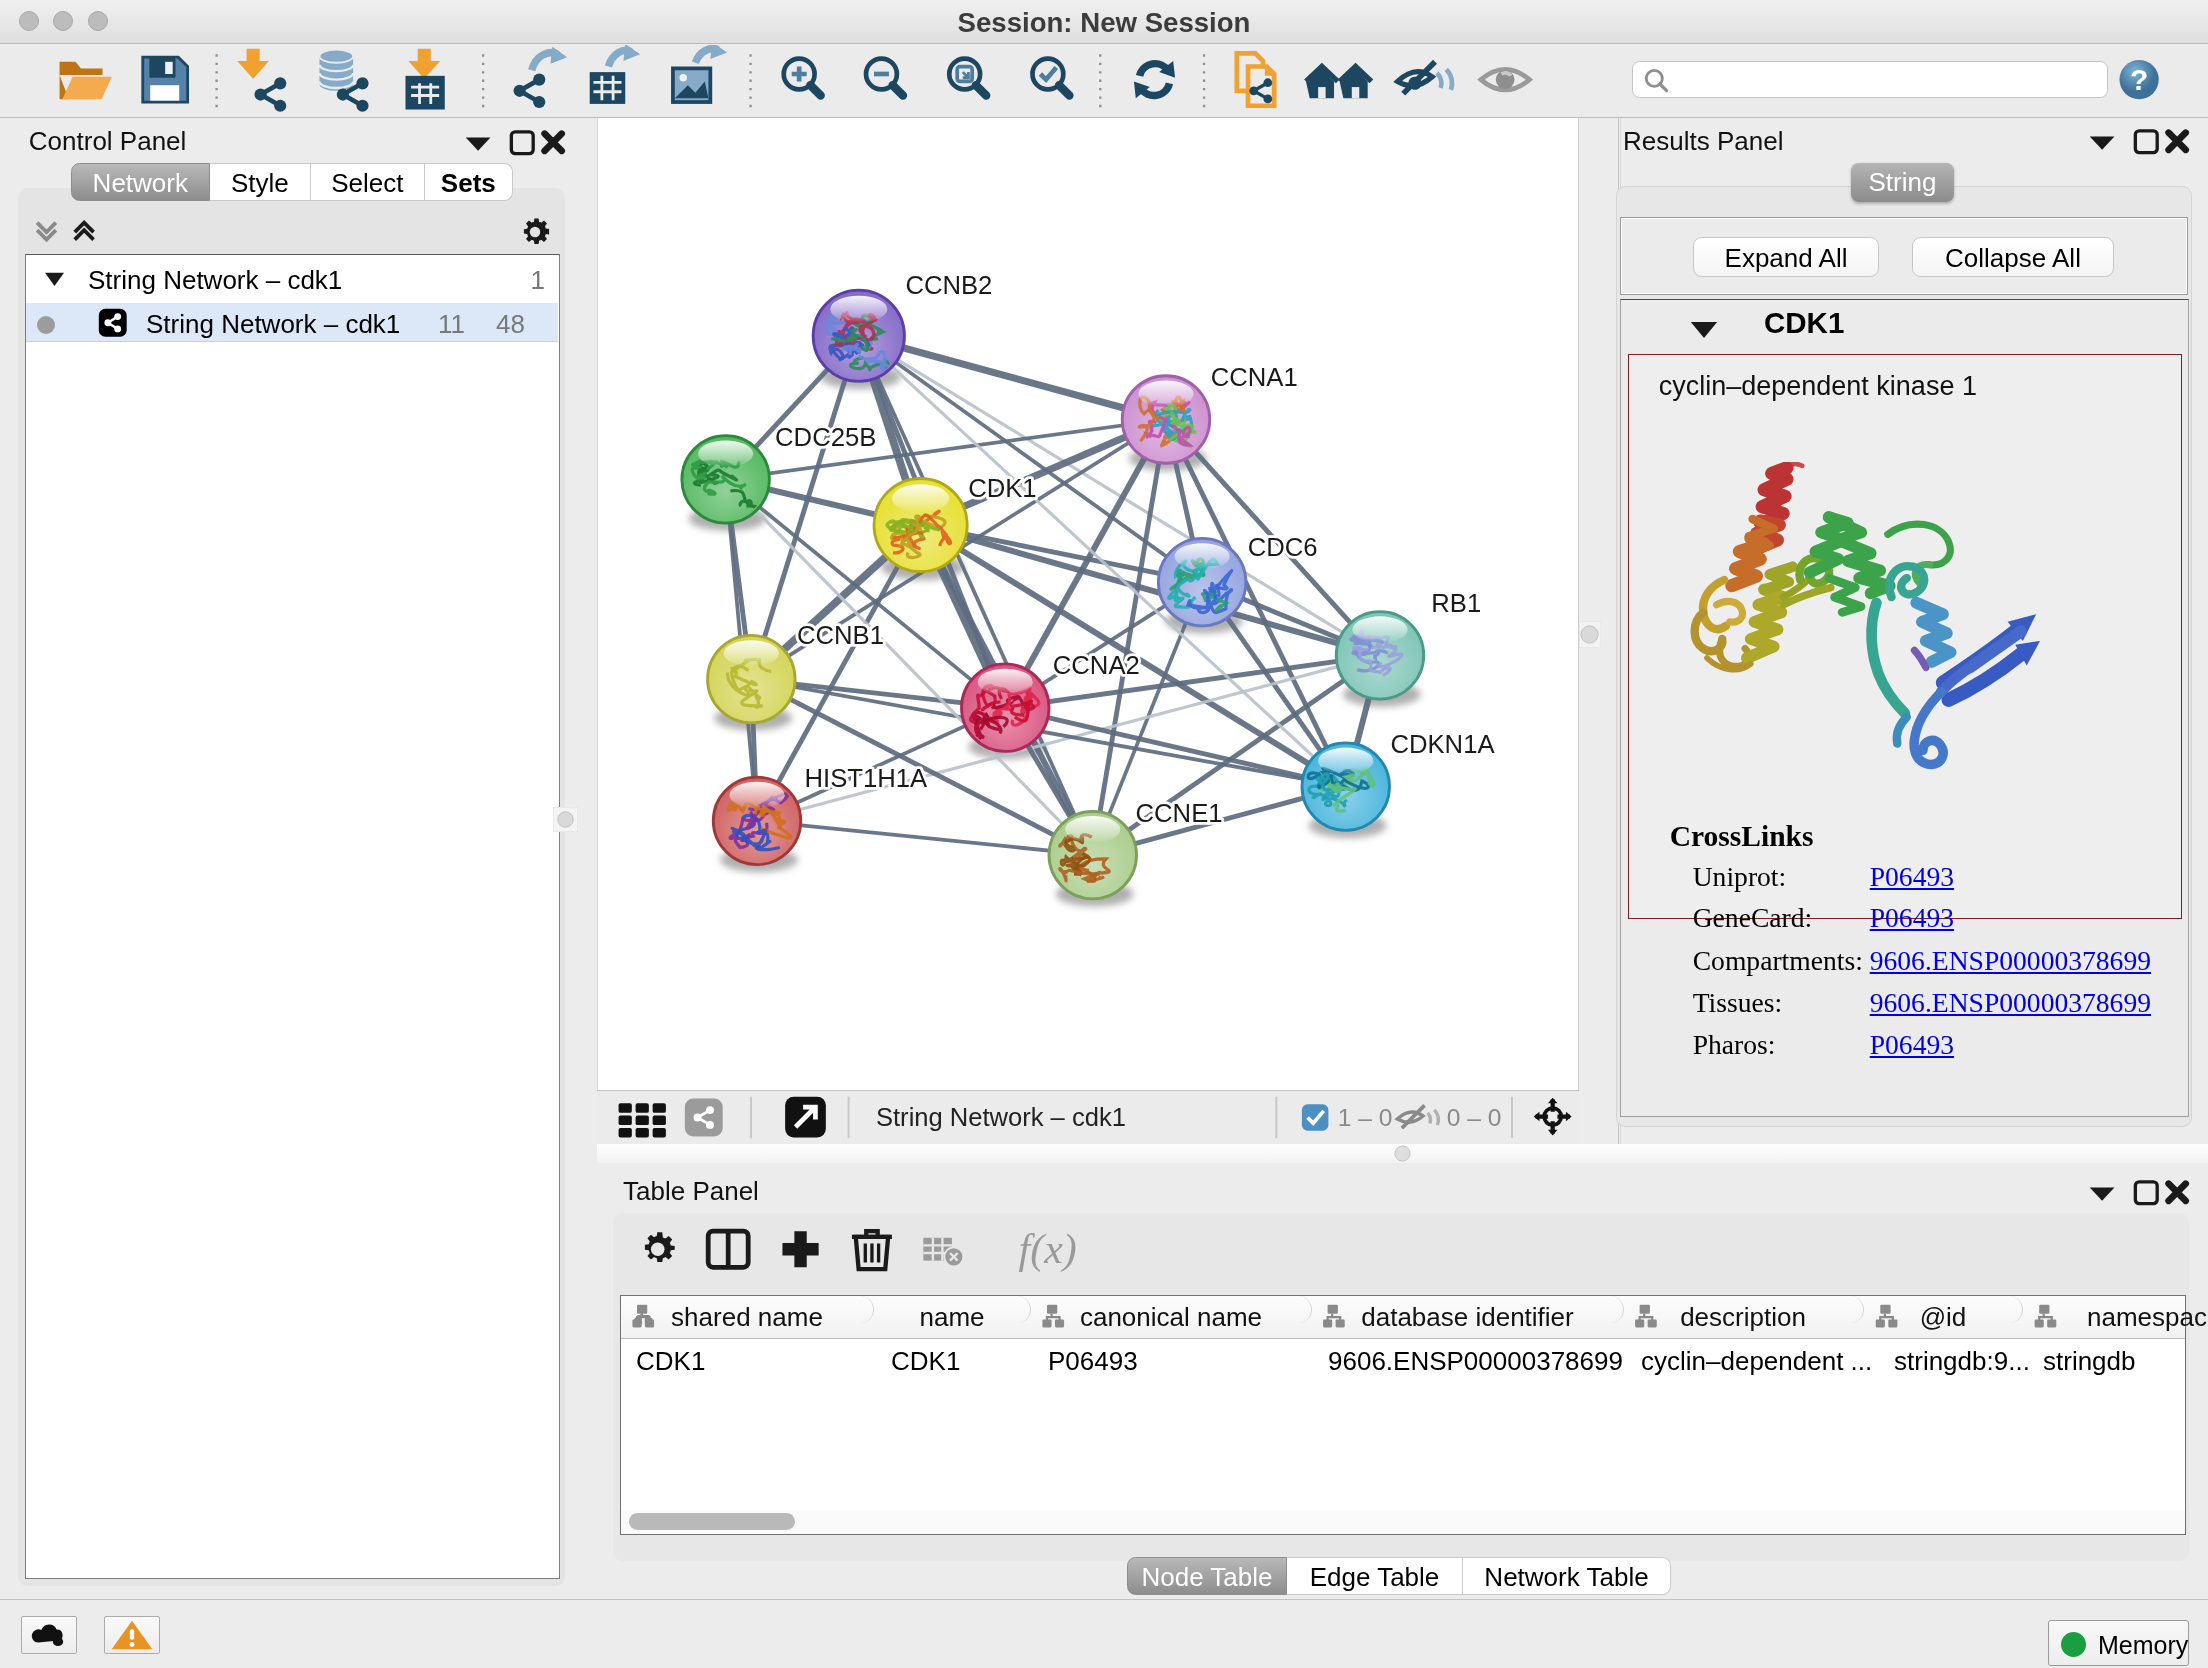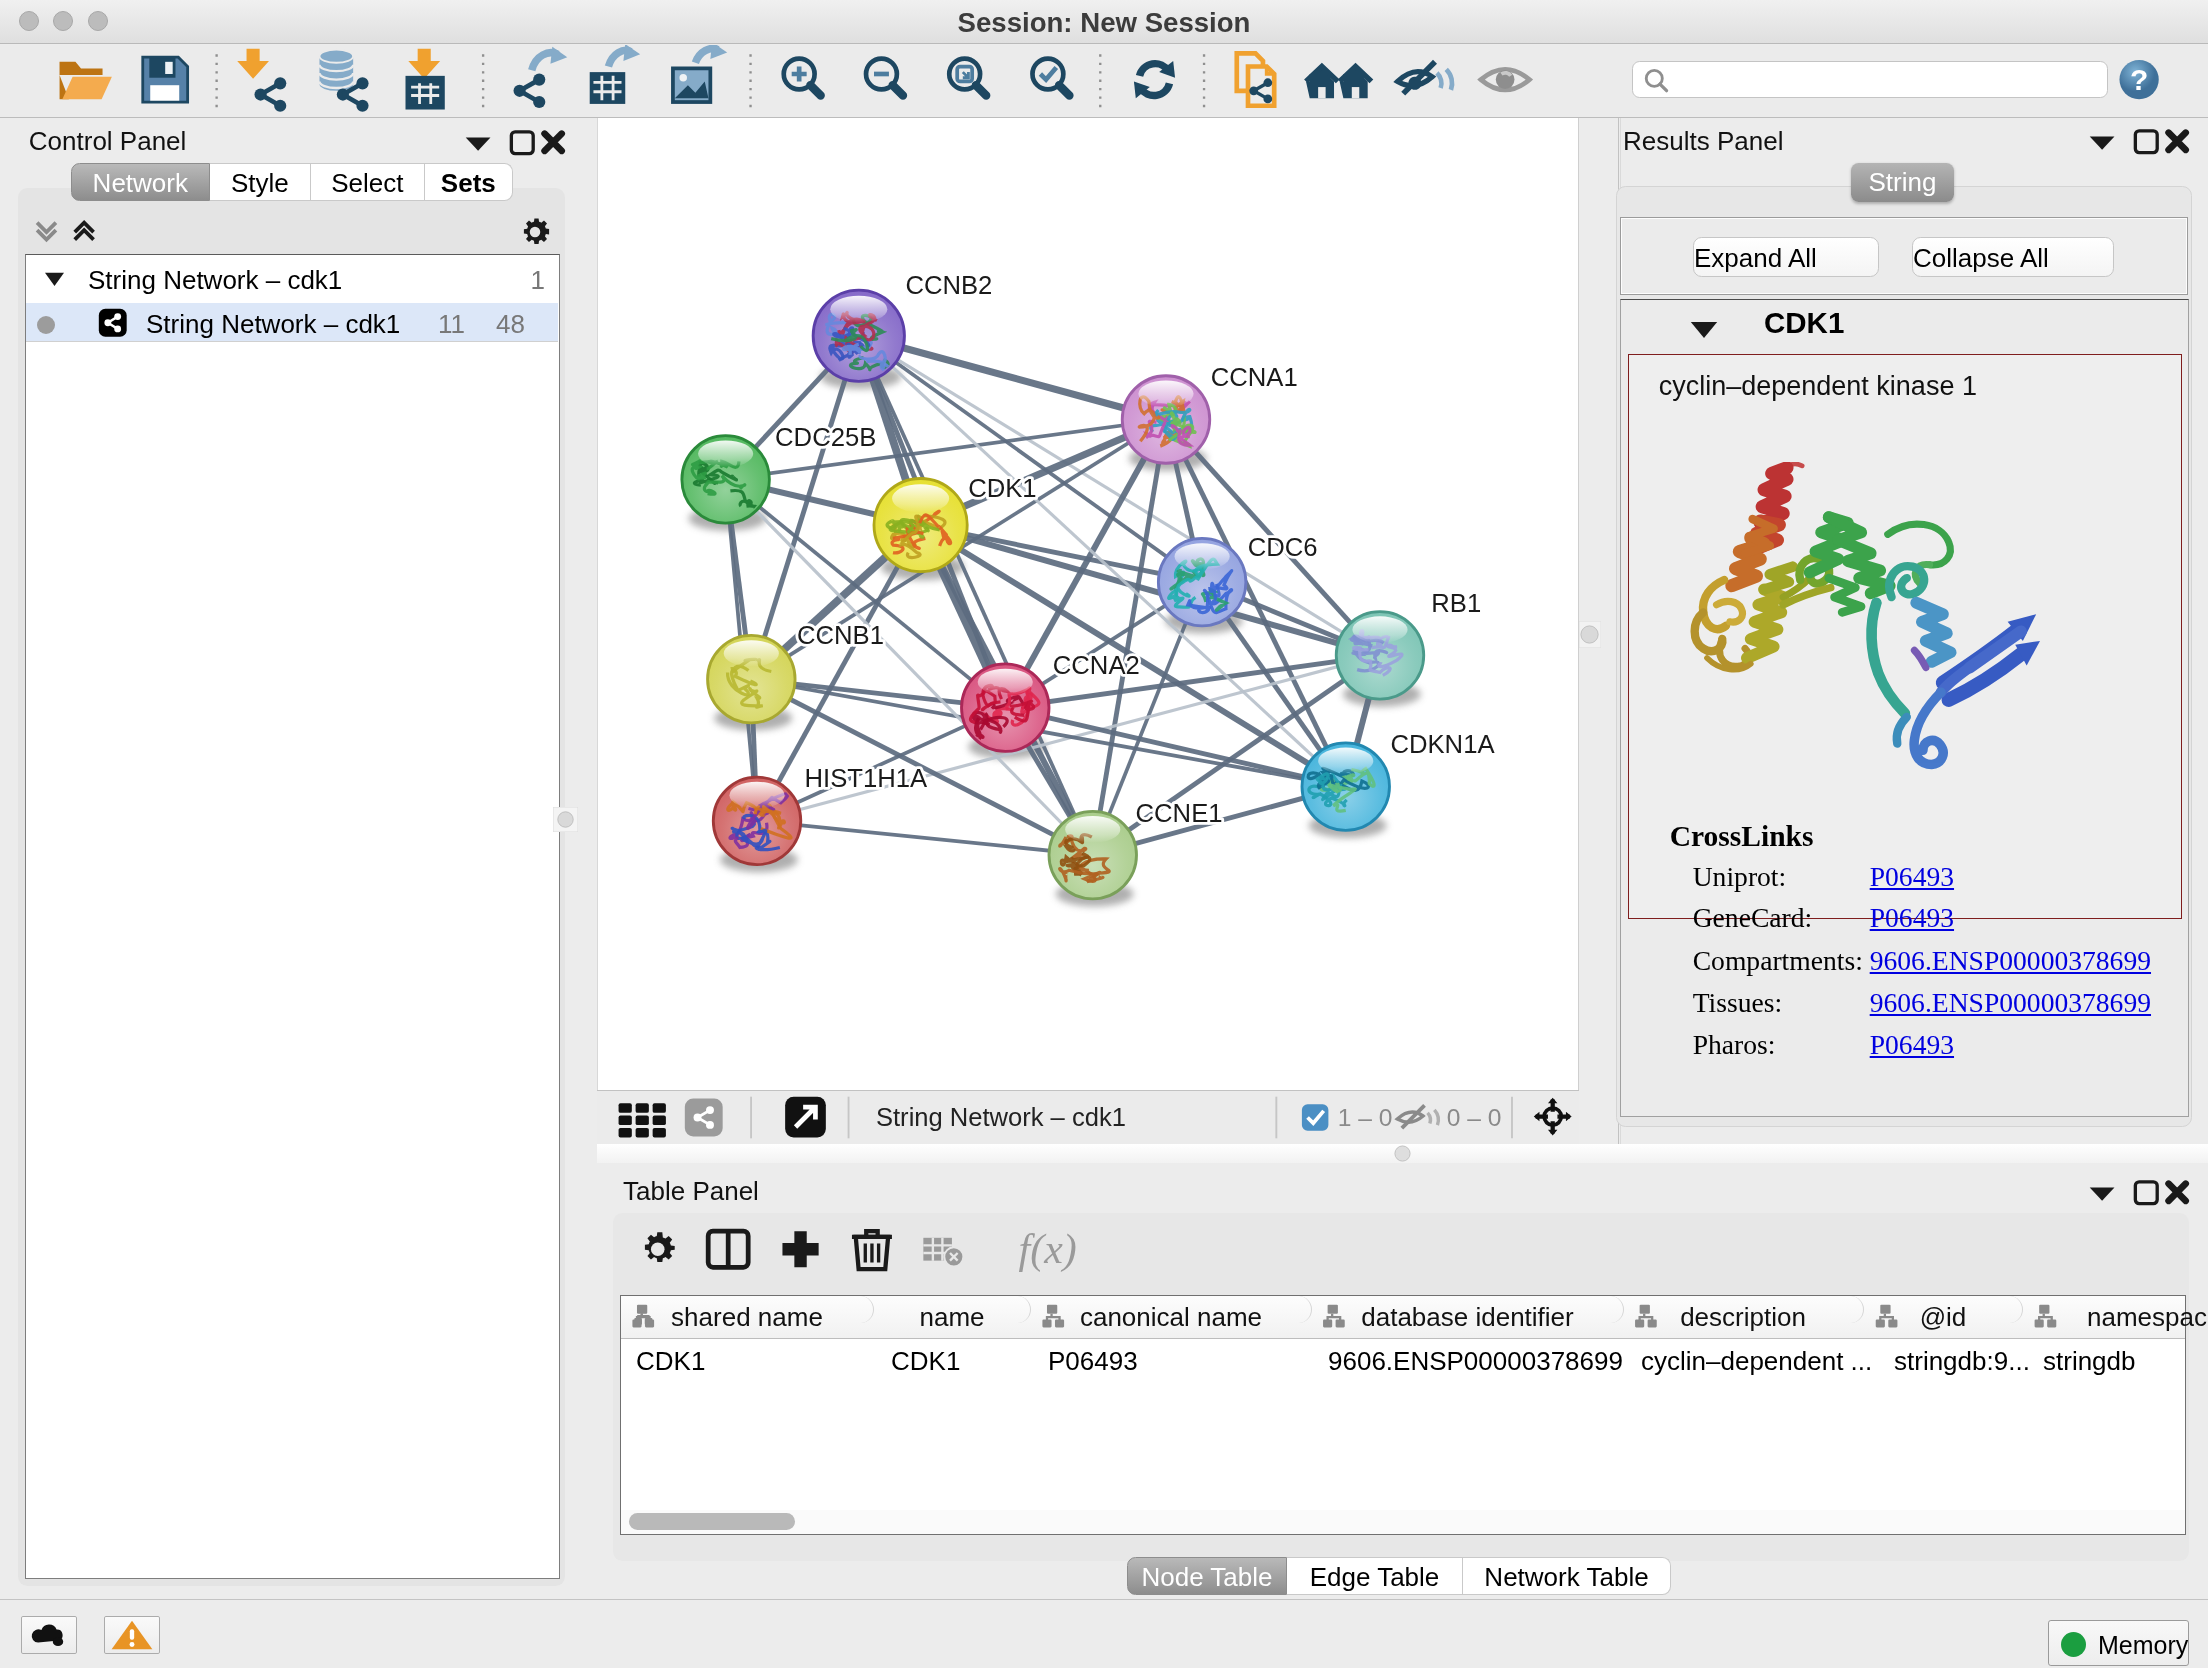--- a/index.html
+++ b/index.html
@@ -30,21 +30,21 @@
   background:#e4e4e4; border-radius:9.5px; }
 #cp-list { position:absolute; left:25px; top:254px; width:535px; height:1325px;
   background:#ffffff; border:1.9px solid #7d7d7d; border-top:1.9px solid #5a5a5a; }
 #cp-row2 { position:absolute; left:0px; top:48px; width:532px; height:39px; background:#dce7f8; border-bottom:1px solid #d0d0d0; }
 
 #rp-body { position:absolute; left:1616px; top:186px; width:576px; height:941px;
   background:#e7e7e7; border:1px solid #d4d4d4; border-radius:9.5px; }
 #rp-boxA { position:absolute; left:1620px; top:217px; width:568px; height:78px;
   background:#ebebeb; border:1px solid #9b9b9b; box-shadow:inset 0 0 0 1px #fdfdfd; }
 .btn { position:absolute; background:linear-gradient(#ffffff,#f4f4f4); border:1px solid #c6c6c6;
-  border-radius:8.6px; font-size:26px; color:#000; }
+  border-radius:8.6px; font-size:26px; color:#000; text-align:center; }
 #rp-boxB { position:absolute; left:1620px; top:299px; width:569px; height:818px;
   background:#ebebeb; border:1px solid #a0a0a0; border-top:1.9px solid #4a4a4a; }
 #rp-boxC { position:absolute; left:6.7px; top:54px; width:554px; height:565px;
   background:#eeeeee; border:1px solid #7f1d1d; }
 .serif { font-family:"Liberation Serif", serif; }
 a.link { color:#0000e0; text-decoration:underline; }
 
 #tp-box { position:absolute; left:613px; top:1213px; width:1576px; height:348px;
   background:#e7e7e7; border-radius:9.5px; }
 #tp-table { position:absolute; left:620px; top:1295px; width:1566px; height:240px;

